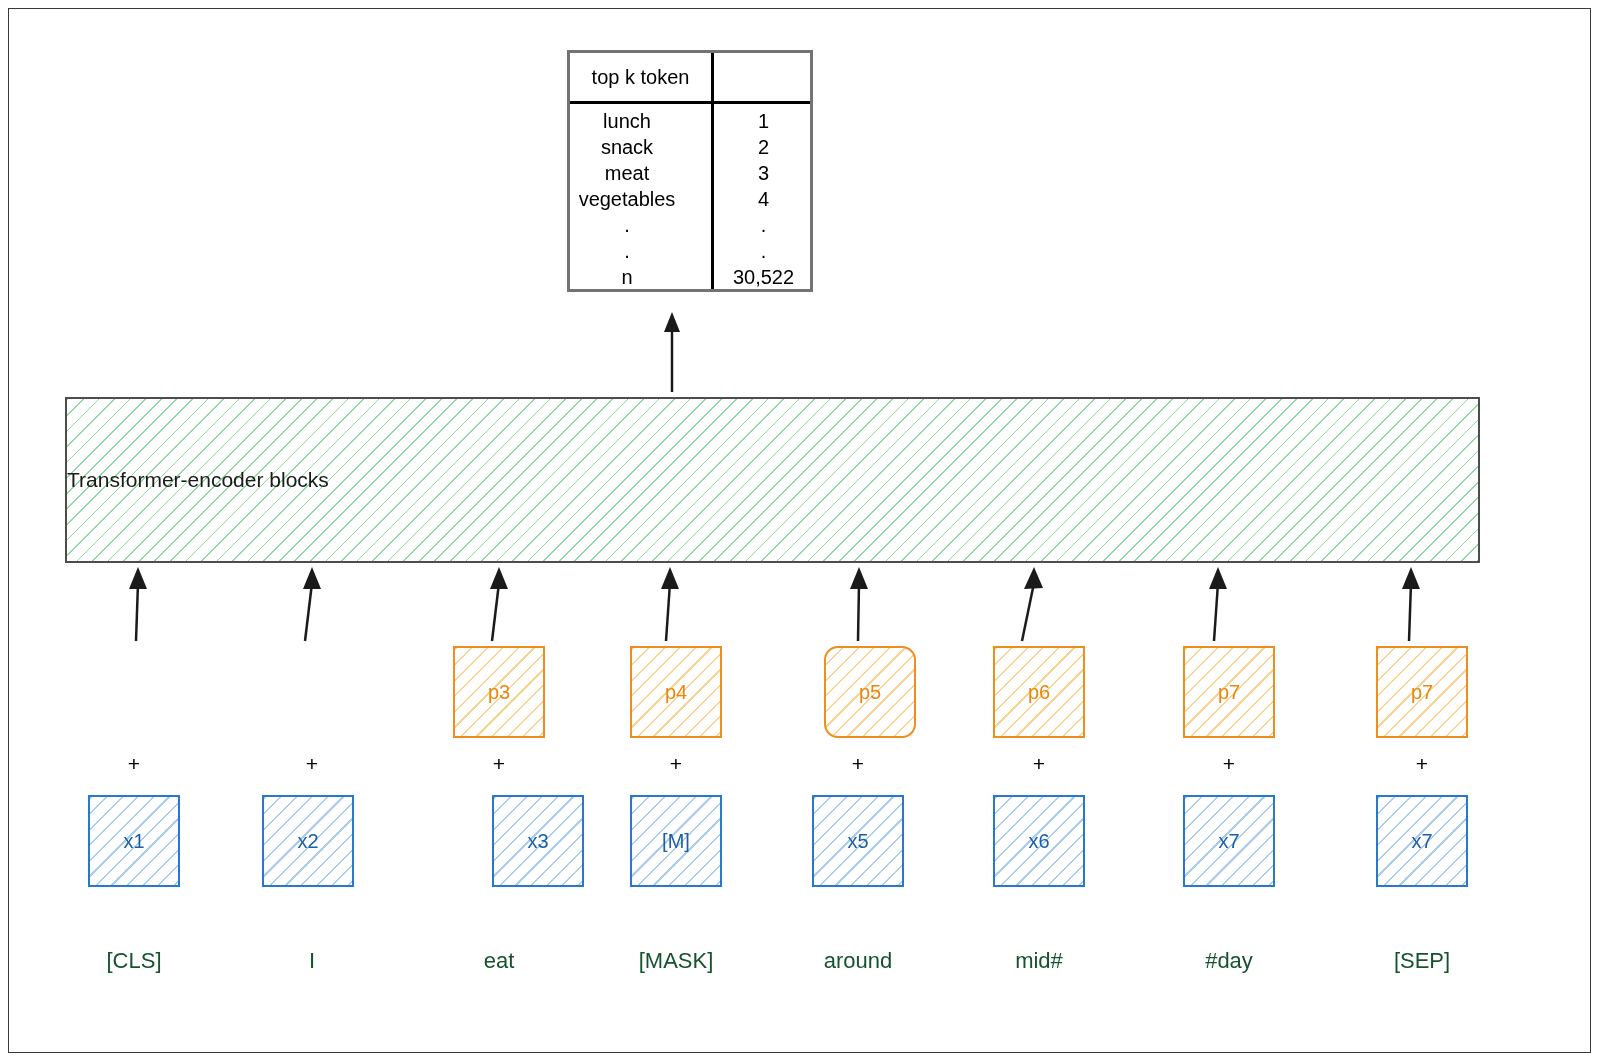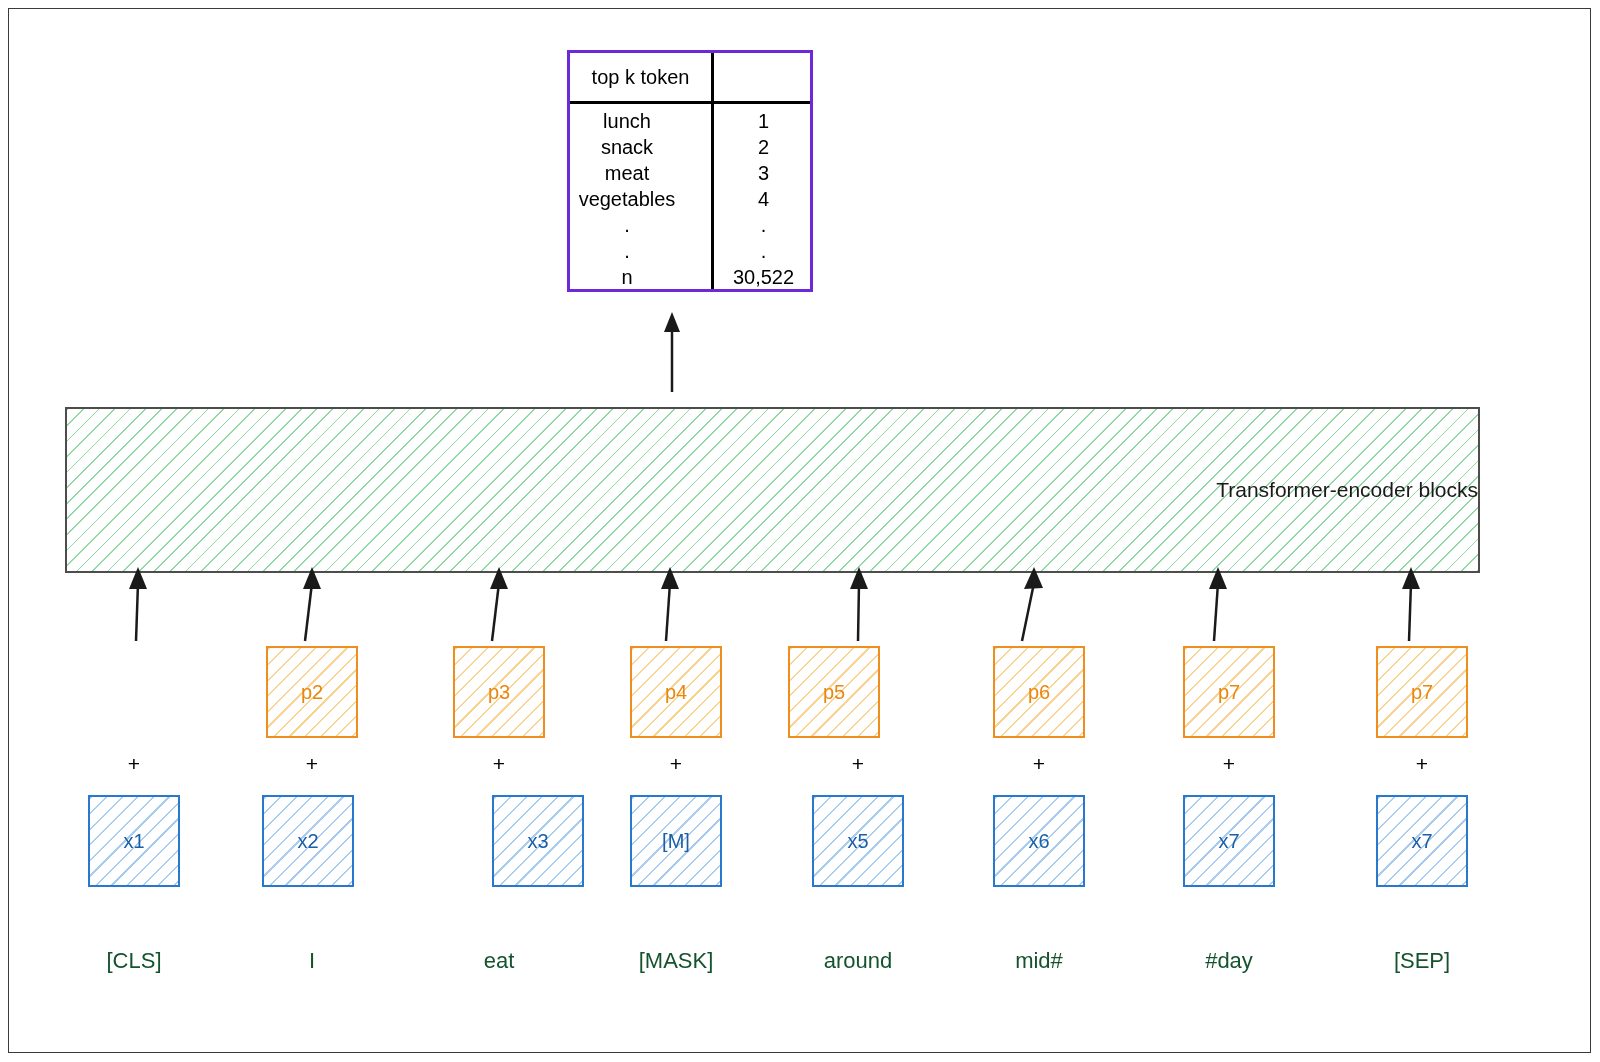--- a/index.html
+++ b/index.html
@@ -28,21 +28,21 @@
     box-sizing: border-box;
   }
 
   
   #topk-table {
     position: absolute;
     left: 567px;
     top: 50px;
     width: 246px;
     height: 242px;
-    border: 3px solid #6d28d9;
+    border: 3px solid #737373;
     box-sizing: border-box;
     background: #ffffff;
   }
   #topk-table .hdr-row {
     position: absolute;
     left: 0; top: 0;
     width: 100%;
     height: 51px;
     border-bottom: 3px solid #000000;
     box-sizing: border-box;
@@ -94,34 +94,34 @@
   
   .arrow-svg {
     position: absolute;
     overflow: visible;
   }
 
   
   #encoder-block {
     position: absolute;
     left: 65px;
-    top: 407px;
+    top: 397px;
     width: 1415px;
     height: 166px;
     border: 2px solid #4d4d4d;
     box-sizing: border-box;
     background-color: #ffffff;
     background-image: repeating-linear-gradient(
       135deg,
       #8ed9a4 0px, #8ed9a4 1.2px,
       rgba(255,255,255,0) 1.2px, rgba(255,255,255,0) 11px
     );
     display: flex;
     align-items: center;
-    justify-content: flex-end;
+    justify-content: flex-start;
   }
   #encoder-label {
     font-size: 21px;
     color: #1a1a1a;
     background: transparent;
     white-space: nowrap;
   }
   .pbox {
     position: absolute;
     top: 646px;
@@ -248,36 +248,35 @@
   </svg>
   <svg class="arrow-svg" style="left:1389px; top:565px; width:44px; height:76px;" viewBox="0 0 44 76">
     <line x1="20" y1="76" x2="22" y2="18" stroke="#1a1a1a" stroke-width="2.5"></line>
     <polygon points="22,2 13,24 31,24" fill="#1a1a1a"></polygon>
   </svg>
 
   <div class="plus" style="left:88px;">+</div>
   <div class="xbox" style="left:88px;text-align:center;">x1</div>
   <div class="tokenlabel" style="left:54px;">[CLS]</div>
 
-  <div class="pbox" style="left:266px;">p2</div>
   <div class="plus" style="left:266px;">+</div>
   <div class="xbox" style="left:262px;">x2</div>
   <div class="tokenlabel" style="left:232px;">I</div>
 
   <div class="pbox" style="left:453px;">p3</div>
   <div class="plus" style="left:453px;">+</div>
   <div class="xbox" style="left:453px;margin-left:39px;">x3</div>
   <div class="tokenlabel" style="left:419px;">eat</div>
 
   <div class="pbox" style="left:630px;">p4</div>
   <div class="plus" style="left:630px;">+</div>
   <div class="xbox" style="left:630px;">[M]</div>
   <div class="tokenlabel" style="left:596px;">[MASK]</div>
 
-  <div class="pbox" style="left:788px;">p5</div>
+  <div class="pbox" style="left:824px;border-radius:14px;">p5</div>
   <div class="plus" style="left:812px;">+</div>
   <div class="xbox" style="left:812px;">x5</div>
   <div class="tokenlabel" style="left:778px;">around</div>
 
   <div class="pbox" style="left:993px;">p6</div>
   <div class="plus" style="left:993px;">+</div>
   <div class="xbox" style="left:993px;">x6</div>
   <div class="tokenlabel" style="left:959px;">mid#</div>
 
   <div class="pbox" style="left:1183px;">p7</div>

